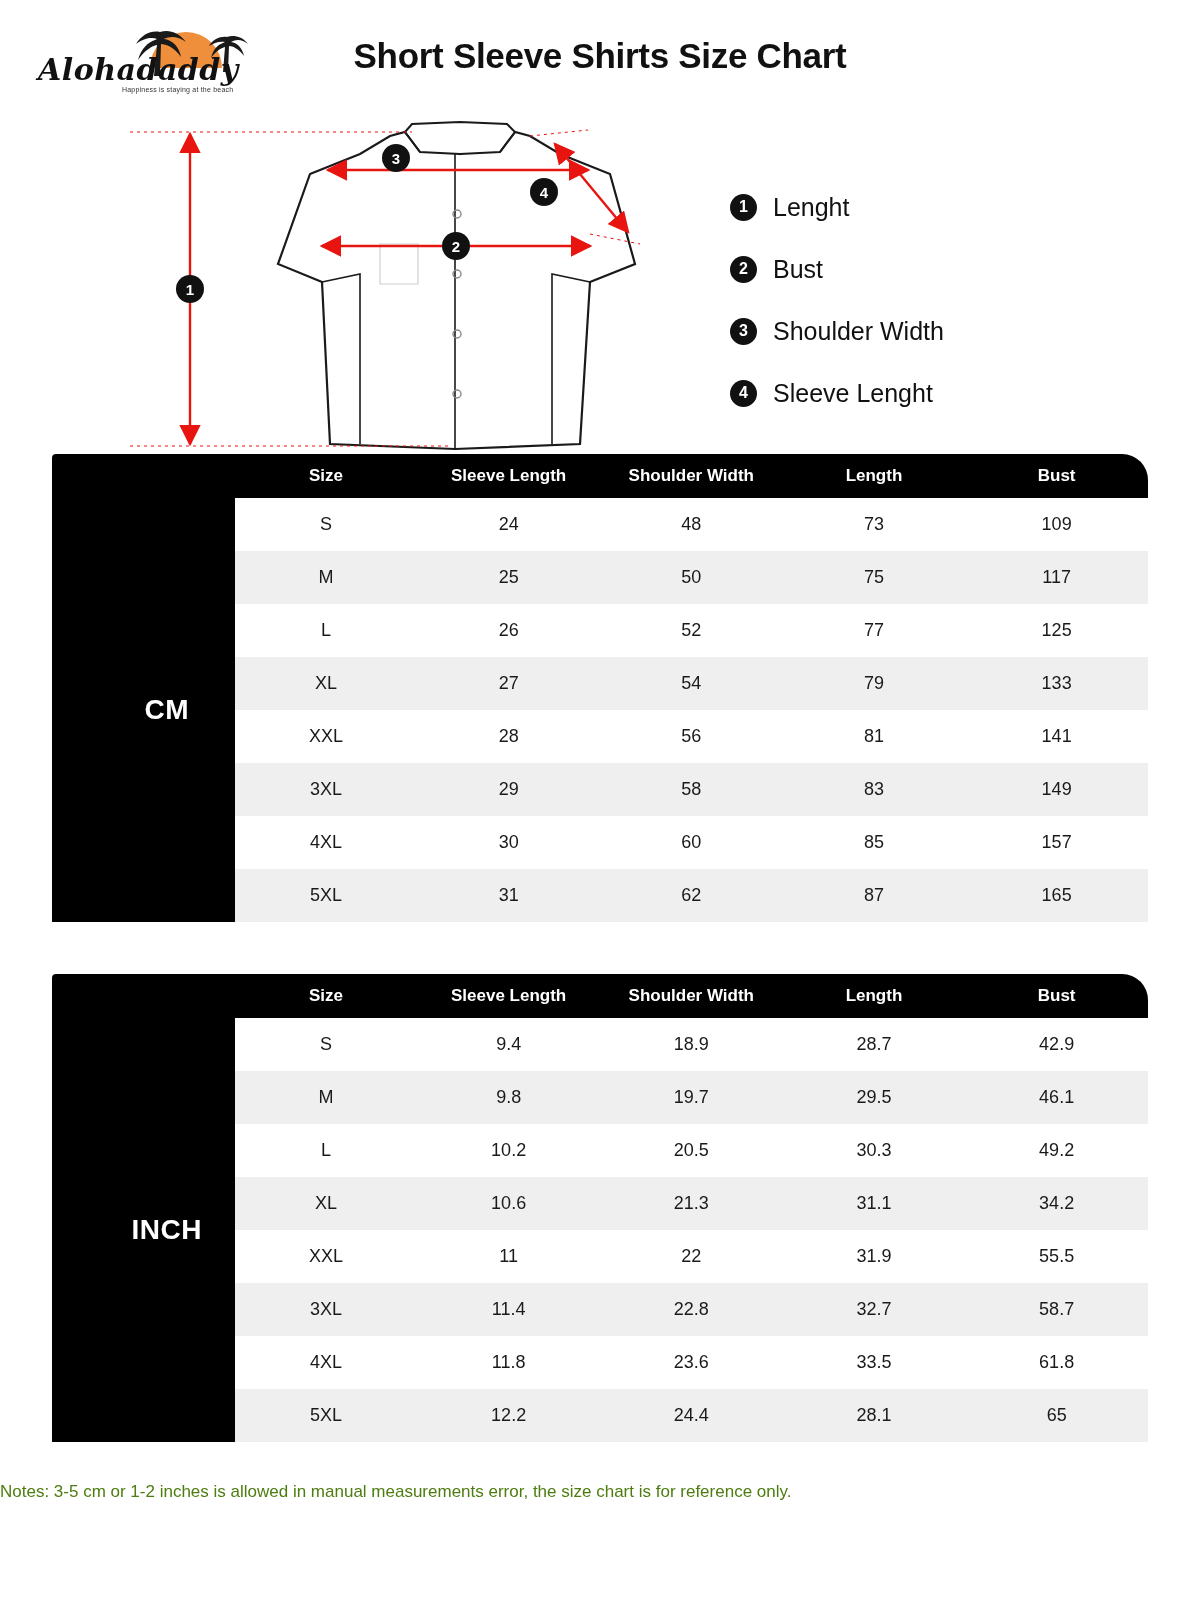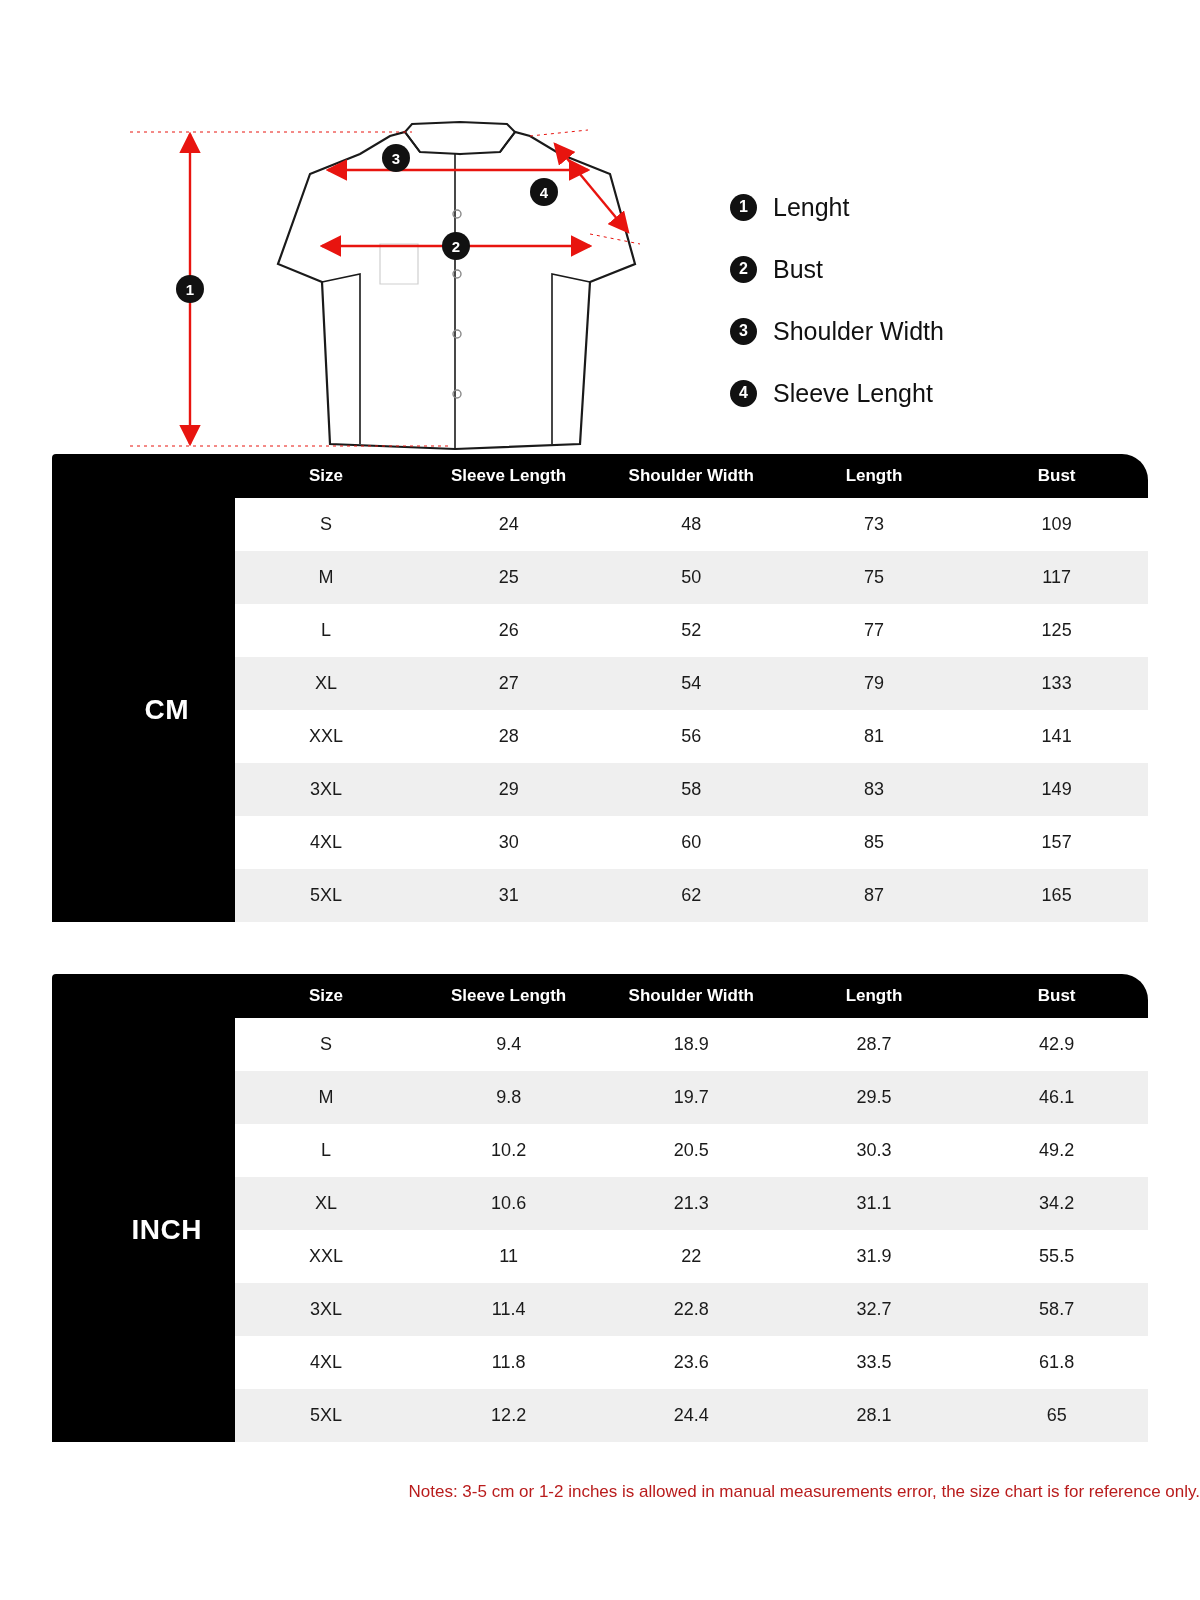--- a/index.html
+++ b/index.html
@@ -145,29 +145,41 @@
     text-align: center;
     color: #1a1a1a;
   }
   tbody tr.odd td { background: #ffffff; }
   tbody tr.even td { background: #efefef; }
   tbody tr td.unit-cell { background: #000; padding-left: 48px; }
   .spacer { height: 52px; }
 
   .notes {
     margin-top: 40px;
-    text-align: right;
+    text-align: left;
     font-size: 17px;
-    color: #b91c1c;
+    color: #4d7c0f;
   }
 </style>
 </head>
 <body>
 
 <div class="header">
+  <div class="brand">
+    <div class="sun"></div>
+    <svg class="palm palm-left" width="60" height="58" viewBox="0 0 60 58">
+      <path d="M30 12 C22 10 12 14 6 24 C14 18 22 17 27 19 L25 20 C18 22 11 29 8 40 C15 30 22 26 27 25 L24 56 L30 56 L31 24 C36 24 44 27 51 37 C49 26 42 20 34 19 C40 16 48 16 56 22 C49 12 38 9 30 12 Z"></path>
+    </svg>
+    <svg class="palm palm-right" width="46" height="46" viewBox="0 0 46 46">
+      <path d="M23 9 C17 8 9 11 5 18 C11 14 17 13 21 14 L19 15 C13 17 9 22 7 30 C12 23 17 20 21 19 L19 44 L24 44 L25 18 C29 18 35 21 40 28 C38 19 33 15 27 14 C32 11 38 11 44 16 C38 8 29 7 23 9 Z"></path>
+    </svg>
+    <div class="brand-name">Alohadaddy</div>
+    <div class="brand-tag">Happiness is staying at the beach</div>
+  </div>
+  <div class="title">Short Sleeve Shirts Size Chart</div>
 </div>
 
 <div class="diagram">
   <svg width="700" height="340" viewBox="0 0 700 340" style="position:absolute;left:60px;top:0;">
     <defs>
       <marker id="ar" markerWidth="9" markerHeight="9" refX="8" refY="4.5" orient="auto">
         <path d="M0,0 L9,4.5 L0,9 z" fill="#e8140f"></path>
       </marker>
       <marker id="arS" markerWidth="9" markerHeight="9" refX="1" refY="4.5" orient="auto">
         <path d="M9,0 L0,4.5 L9,9 z" fill="#e8140f"></path>

